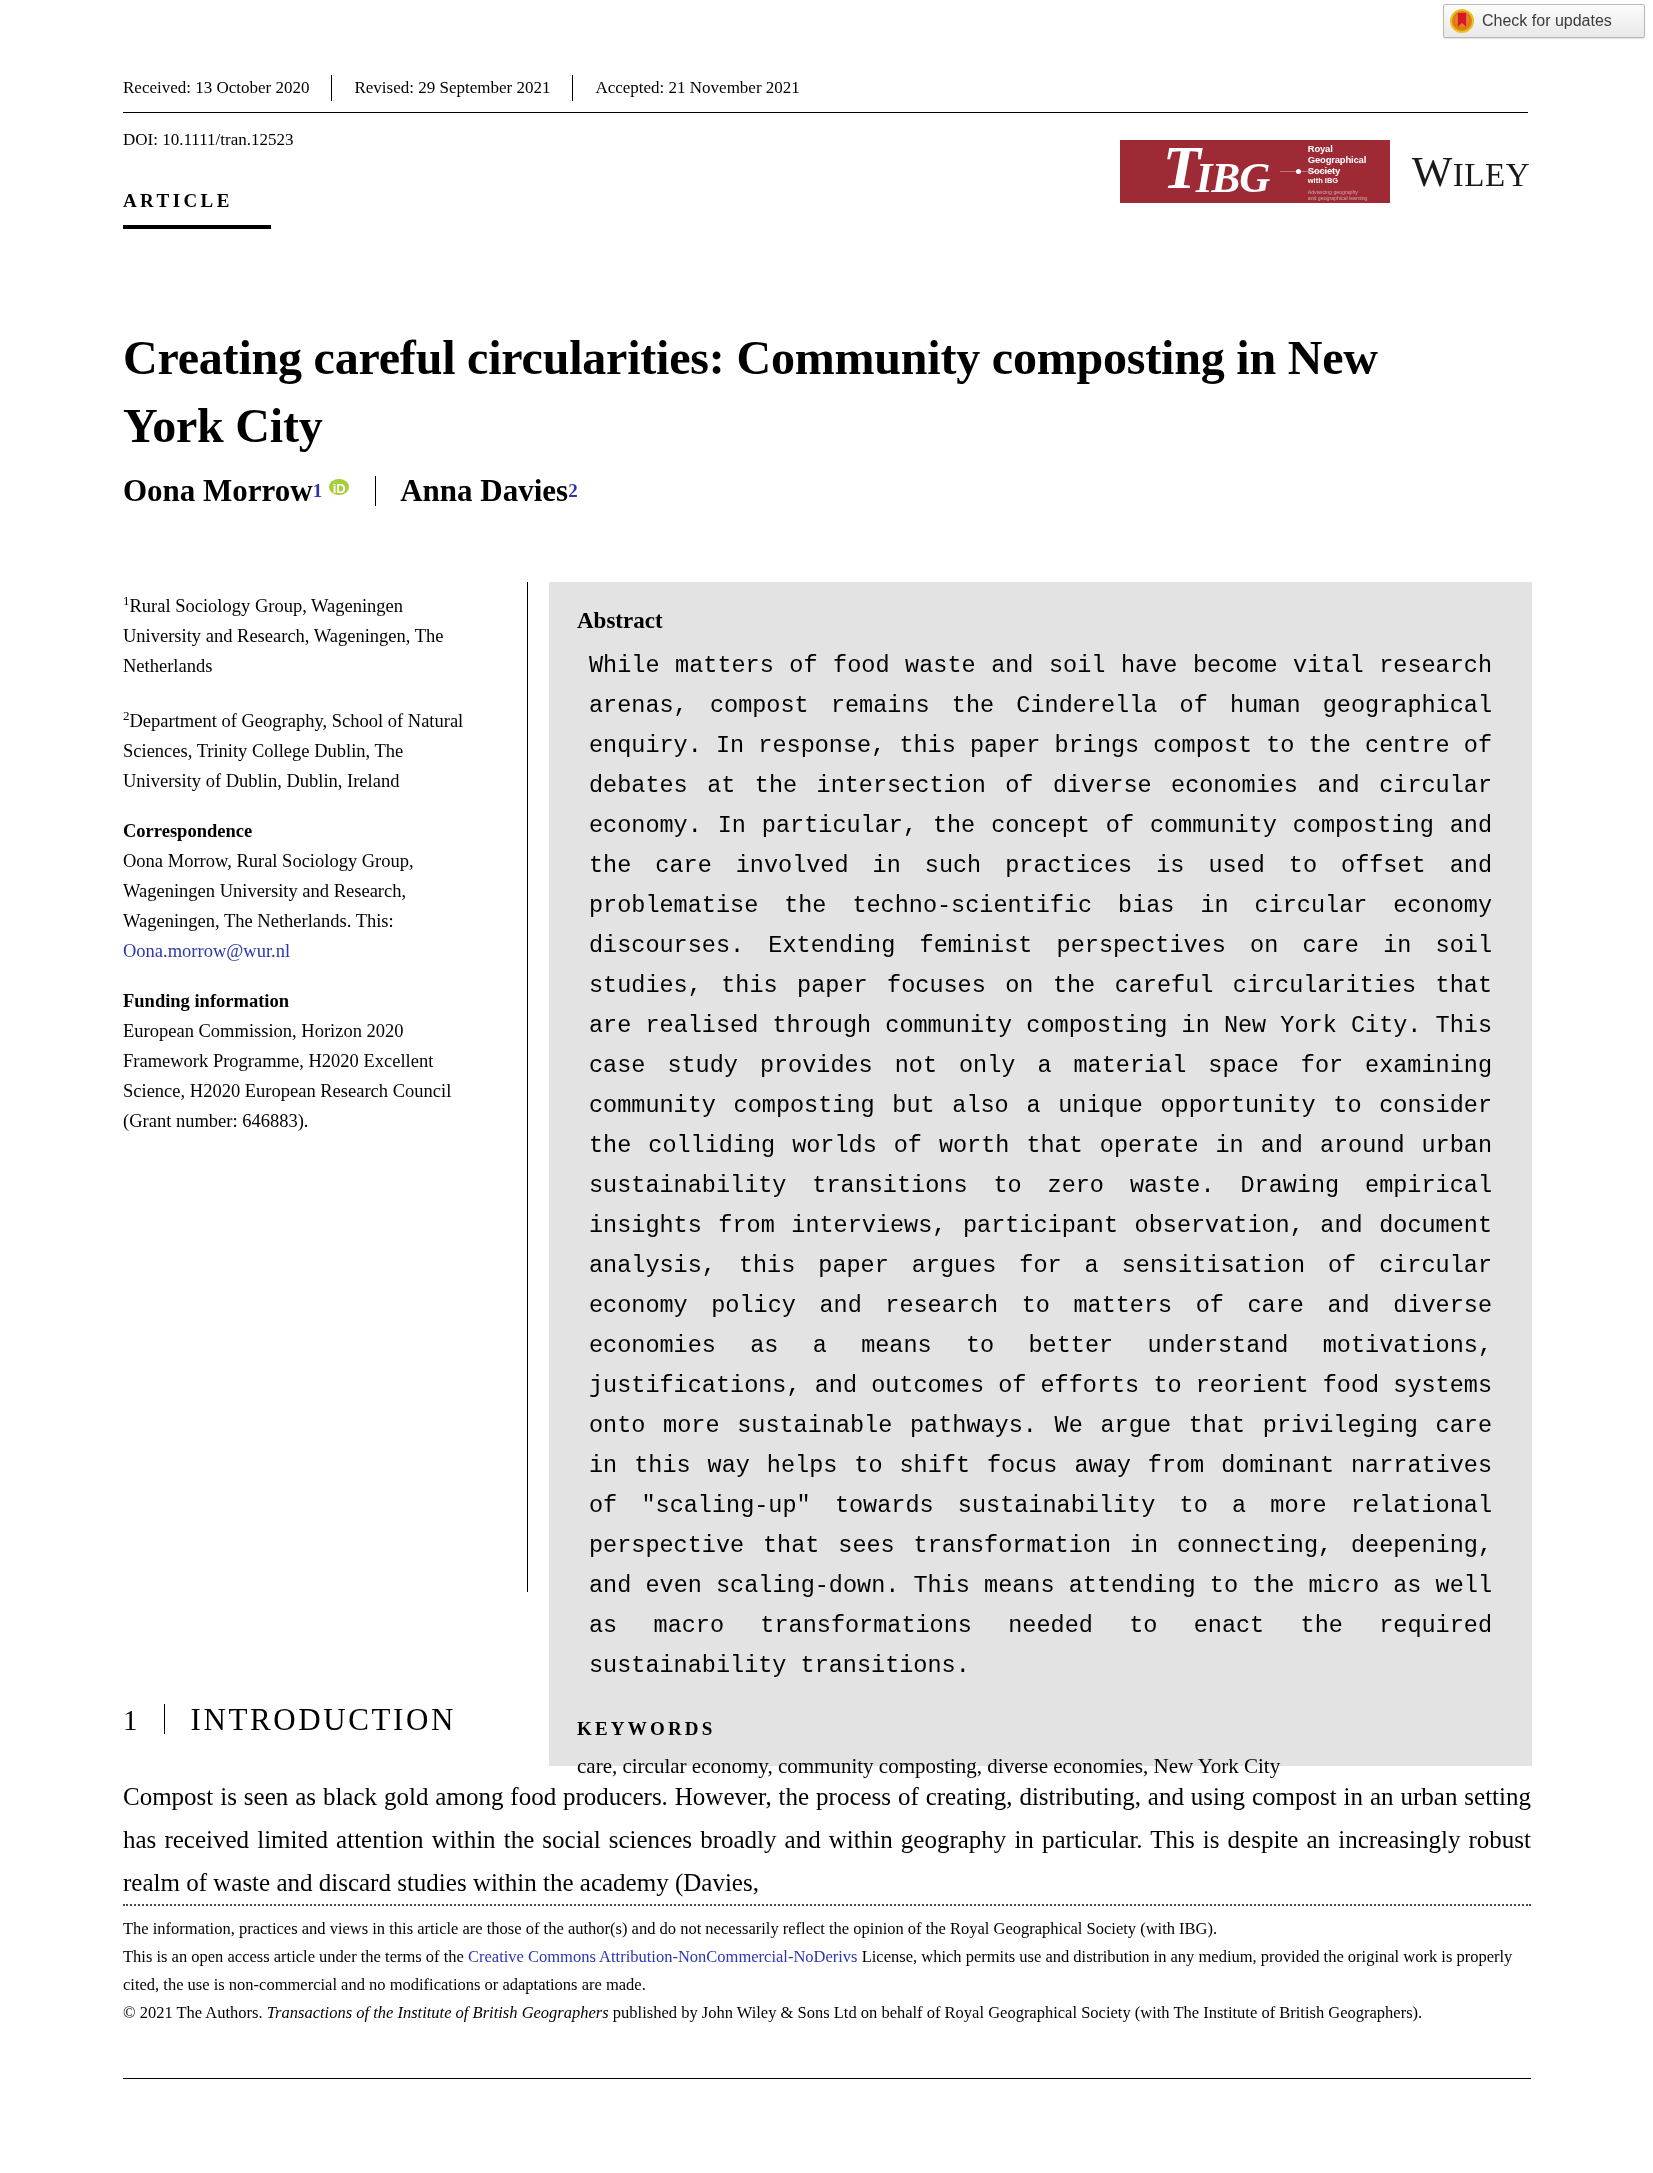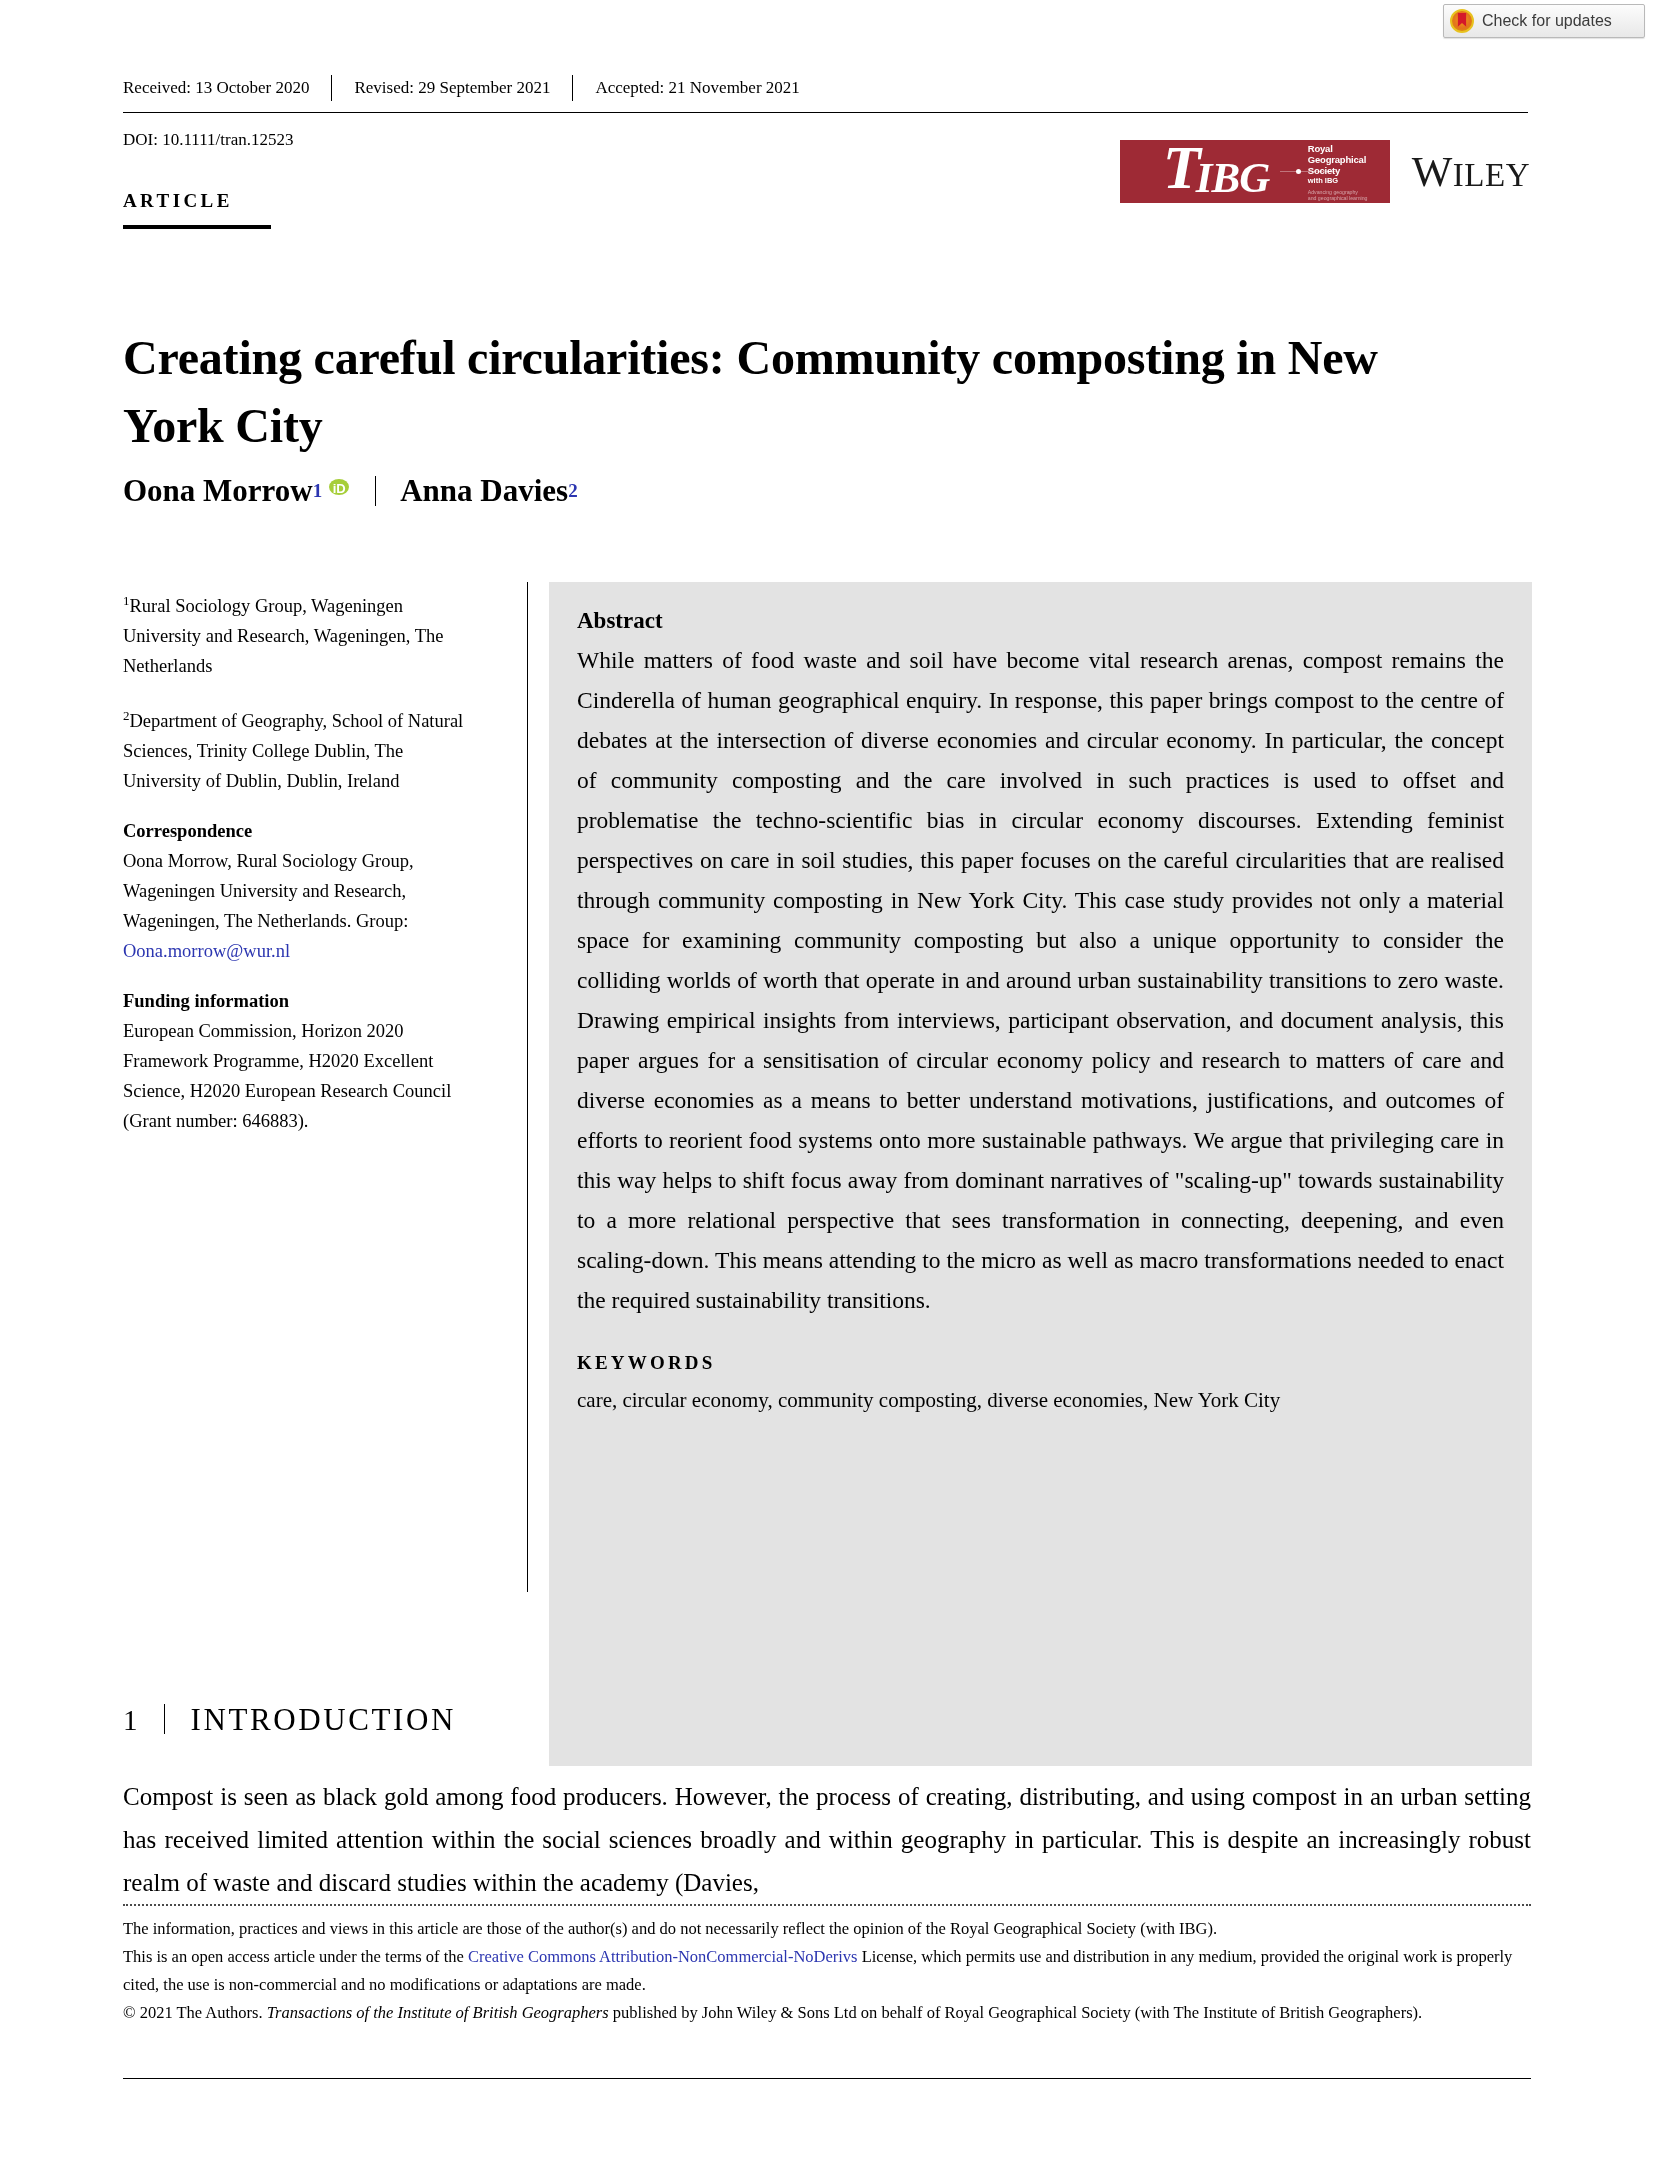--- a/index.html
+++ b/index.html
@@ -307,21 +307,22 @@
   }
   .abstract-title {
     font-size: 23px;
     font-weight: bold;
     margin-bottom: 6px;
   }
   .abstract-text {
     font-size: 23.5px;
     line-height: 40px;
     text-align: justify;
-    margin: 0;
+    margin: 12px;
+    font-family: Liberation Mono, monospace;
   }
   .kw-title {
     font-size: 19px;
     font-weight: bold;
     letter-spacing: 3.2px;
     margin-top: 32px;
   }
   .kw-text {
     font-size: 21px;
     line-height: 34px;
@@ -462,21 +463,21 @@
     <span>Anna Davies</span>
       <sup>2</sup>
   </div>
 
   <div class="meta-col">
     <p><sup>1</sup><span>Rural Sociology Group, Wageningen University and Research, Wageningen, The Netherlands</span></p>
     <p><sup>2</sup><span>Department of Geography, School of Natural Sciences, Trinity College Dublin, The University of Dublin, Dublin, Ireland</span></p>
     <p>
       <span class="meta-head">Correspondence</span>
       <span>Oona Morrow, Rural Sociology Group, Wageningen University and Research, Wageningen, The Netherlands.</span>
-      <span>Group: </span><span class="email-link">Oona.morrow@wur.nl</span>
+      <span>This: </span><span class="email-link">Oona.morrow@wur.nl</span>
     </p>
     <p>
       <span class="meta-head">Funding information</span>
       <span>European Commission, Horizon 2020 Framework Programme, H2020 Excellent Science, H2020 European Research Council (Grant number: 646883).</span>
     </p>
   </div>
 
   <div class="v-divider"></div>
 
   <div class="abstract-box">

